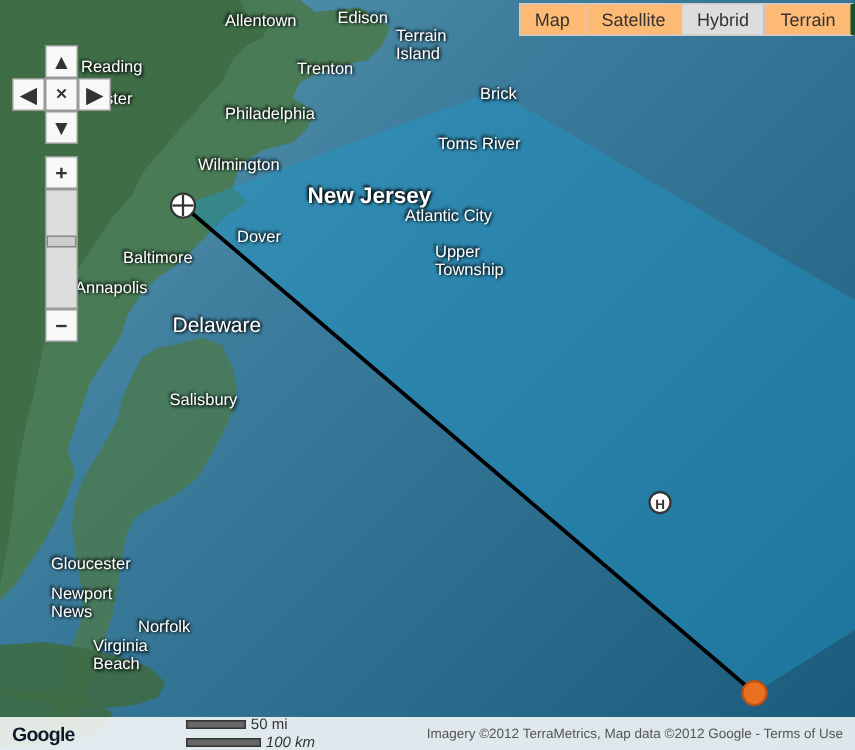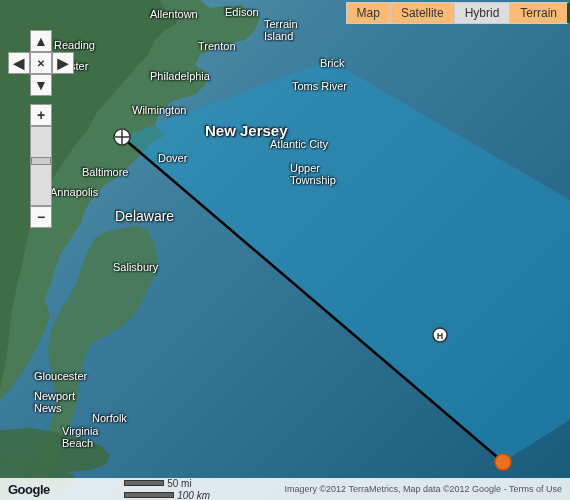--- a/index.html
+++ b/index.html
@@ -216,21 +216,21 @@
 
   <div class="city-label" style="left:130px; top:8px">Allentown</div>
   <div class="city-label" style="left:205px; top:6px">Edison</div>
   <div class="city-label" style="left:244px; top:18px">Terrain</div>
   <div class="city-label" style="left:244px; top:30px">Island</div>
   <div class="city-label" style="left:34px; top:39px">Reading</div>
   <div class="city-label" style="left:178px; top:40px">Trenton</div>
   <div class="city-label" style="left:300px; top:57px">Brick</div>
   <div class="city-label" style="left:20px; top:60px">Lancaster</div>
   <div class="city-label" style="left:130px; top:70px">Philadelphia</div>
-  <div class="city-label" style="left:272px; top:80px">Toms River</div>
+  <div class="city-label" style="left:272px; top:90px">Toms River</div>
   <div class="city-label" style="left:112px; top:104px">Wilmington</div>
   <div class="city-label" style="left:185px; top:122px; font-size:15px; font-weight:bold;">New Jersey</div>
   <div class="city-label" style="left:250px; top:138px">Atlantic City</div>
   <div class="city-label" style="left:138px; top:152px">Dover</div>
   <div class="city-label" style="left:270px; top:162px">Upper<br>Township</div>
   <div class="city-label" style="left:62px; top:166px">Baltimore</div>
   <div class="city-label" style="left:30px; top:186px">Annapolis</div>
   <div class="city-label" style="left:95px; top:208px; font-size:14px; font-weight:normal;">Delaware</div>
   <div class="city-label" style="left:93px; top:261px">Salisbury</div>
   <div class="city-label" style="left:14px; top:370px">Gloucester</div>

